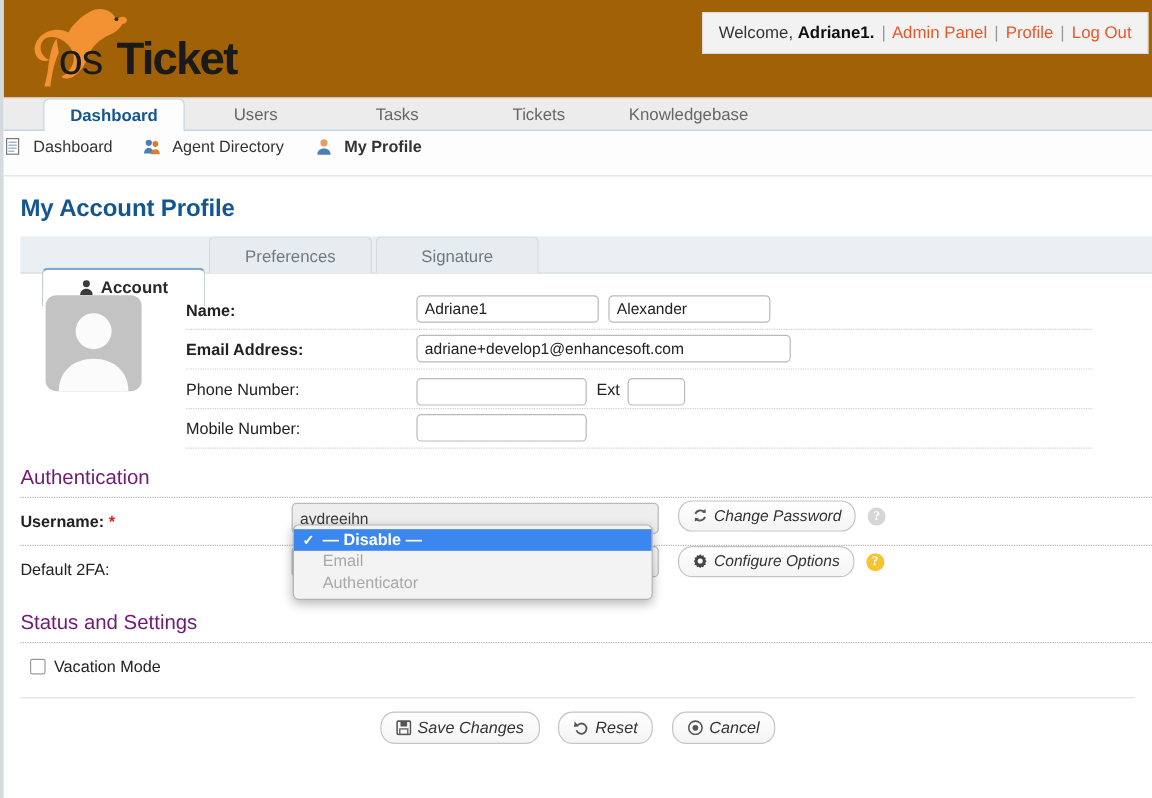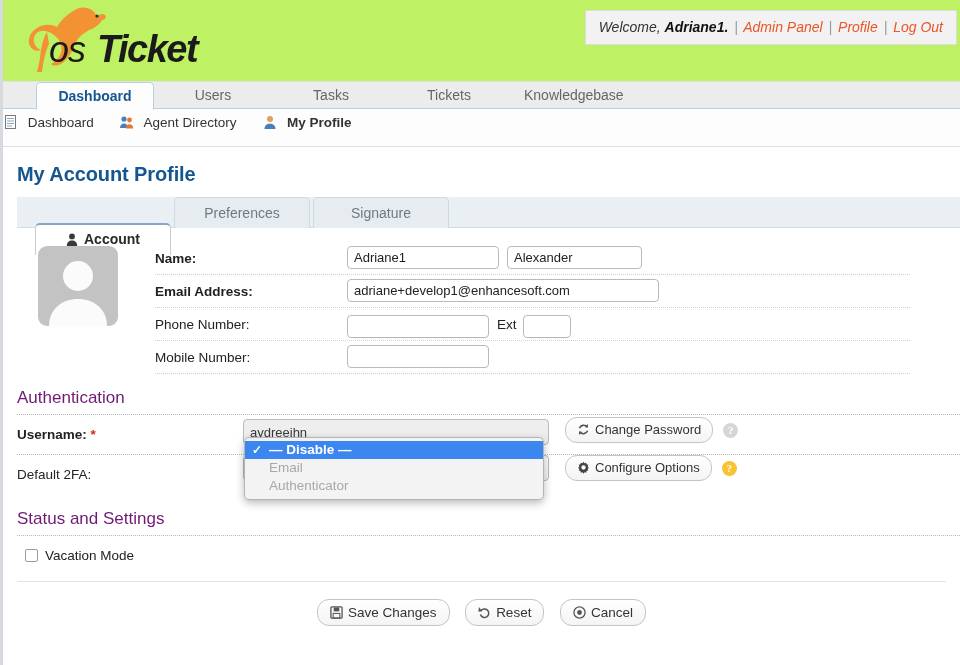--- a/index.html
+++ b/index.html
@@ -17,23 +17,22 @@
     width: 960px; height: 665px;
     background: #fff;
     border-left: 3px solid #d6d9dd;
     overflow: hidden;
   }
 
   
   .header {
     position: relative;
     height: 82px;
-    background: #bef264;
+    background: #a16207;
     border-bottom: 1px solid #e2e2e2;
-    font-style: italic;
   }
   .logo {
     position: absolute;
     left: 14px; top: 2px;
     width: 230px; height: 74px;
   }
   .logo svg { display: block; }
   .welcome-box {
     position: absolute;
     right: 3px; top: 10px;
@@ -244,20 +243,21 @@
     line-height: 24px;
     border: 1px solid #c4c4c4;
     border-radius: 12px;
     background: linear-gradient(#ffffff, #f4f4f4);
     font-size: 13px;
     color: #333;
     padding: 0 11px;
     vertical-align: middle;
     cursor: pointer;
     font-family: "Liberation Sans", sans-serif;
+    font-style: italic;
   }
   .btn .bi {
     display: inline-block;
     width: 13px; height: 13px;
     vertical-align: -2px;
     margin-right: 5px;
   }
   .help {
     display: inline-block;
     width: 15px; height: 15px;
@@ -341,21 +341,21 @@
     background: #fff;
     vertical-align: -2px;
     margin-right: 7px;
   }
 
   .hr-bottom {
     margin: 18px 14px 0 14px;
     border-top: 1px solid #e2e2e2;
   }
   .actions {
-    margin-top: 17px;
+    margin-top: 11px;
     text-align: center;
   }
   .actions .btn { margin: 0 6px; height: 27px; line-height: 25px; padding: 0 12px; font-size: 13.5px; }
 </style>
 </head>
 <body>
 
 <div id="page">
 
   <div class="header">

